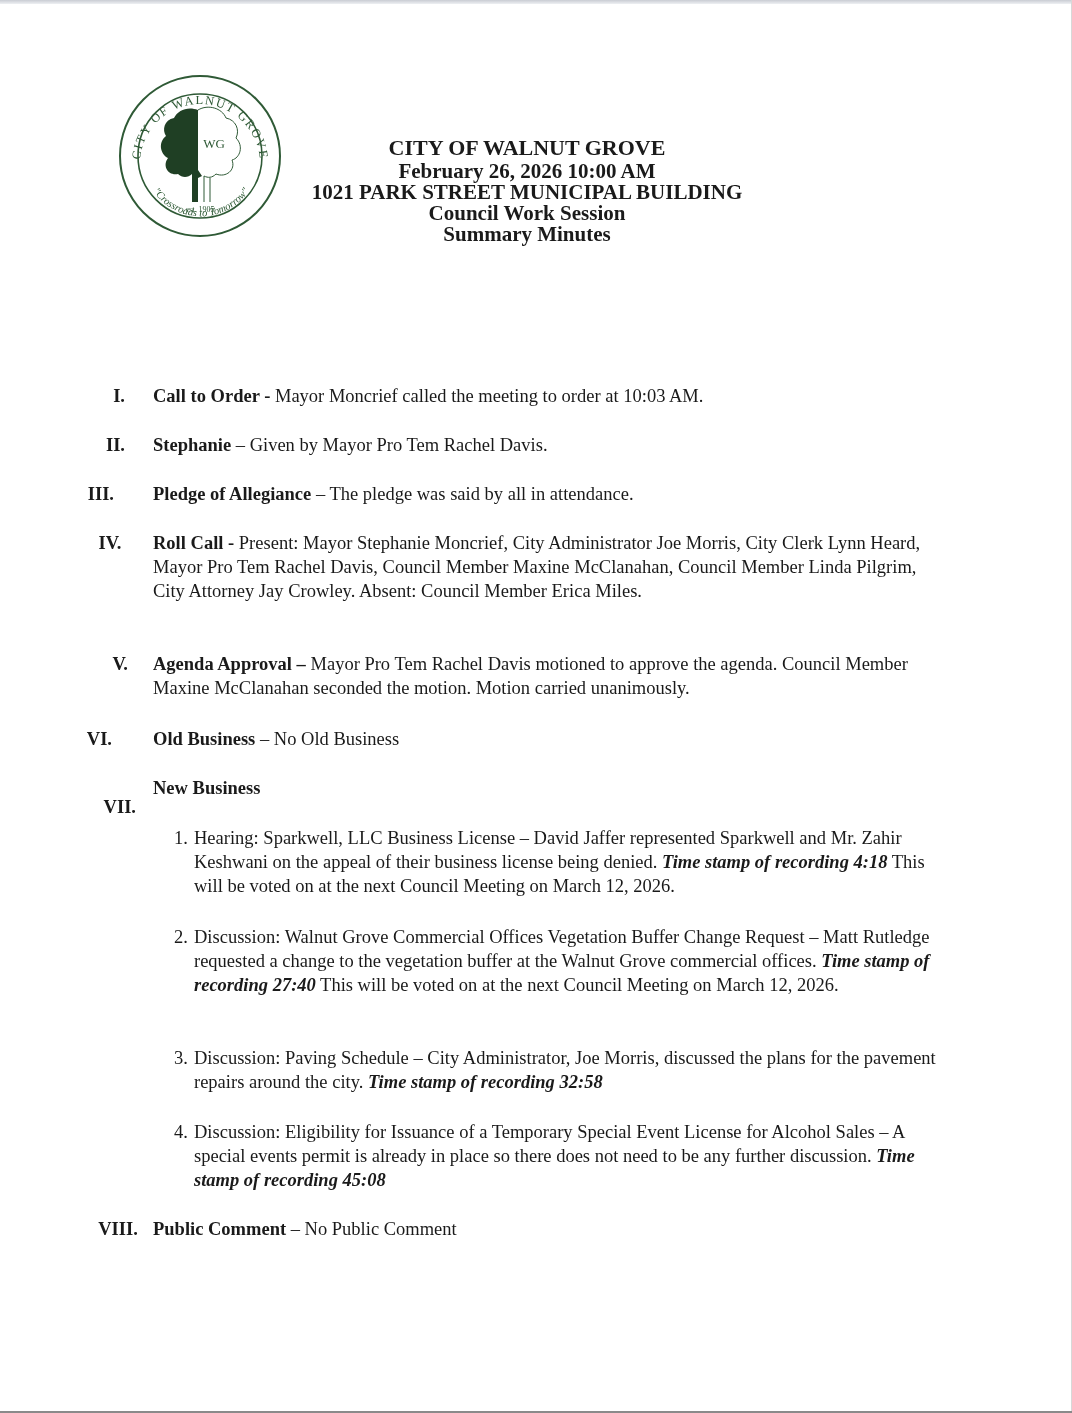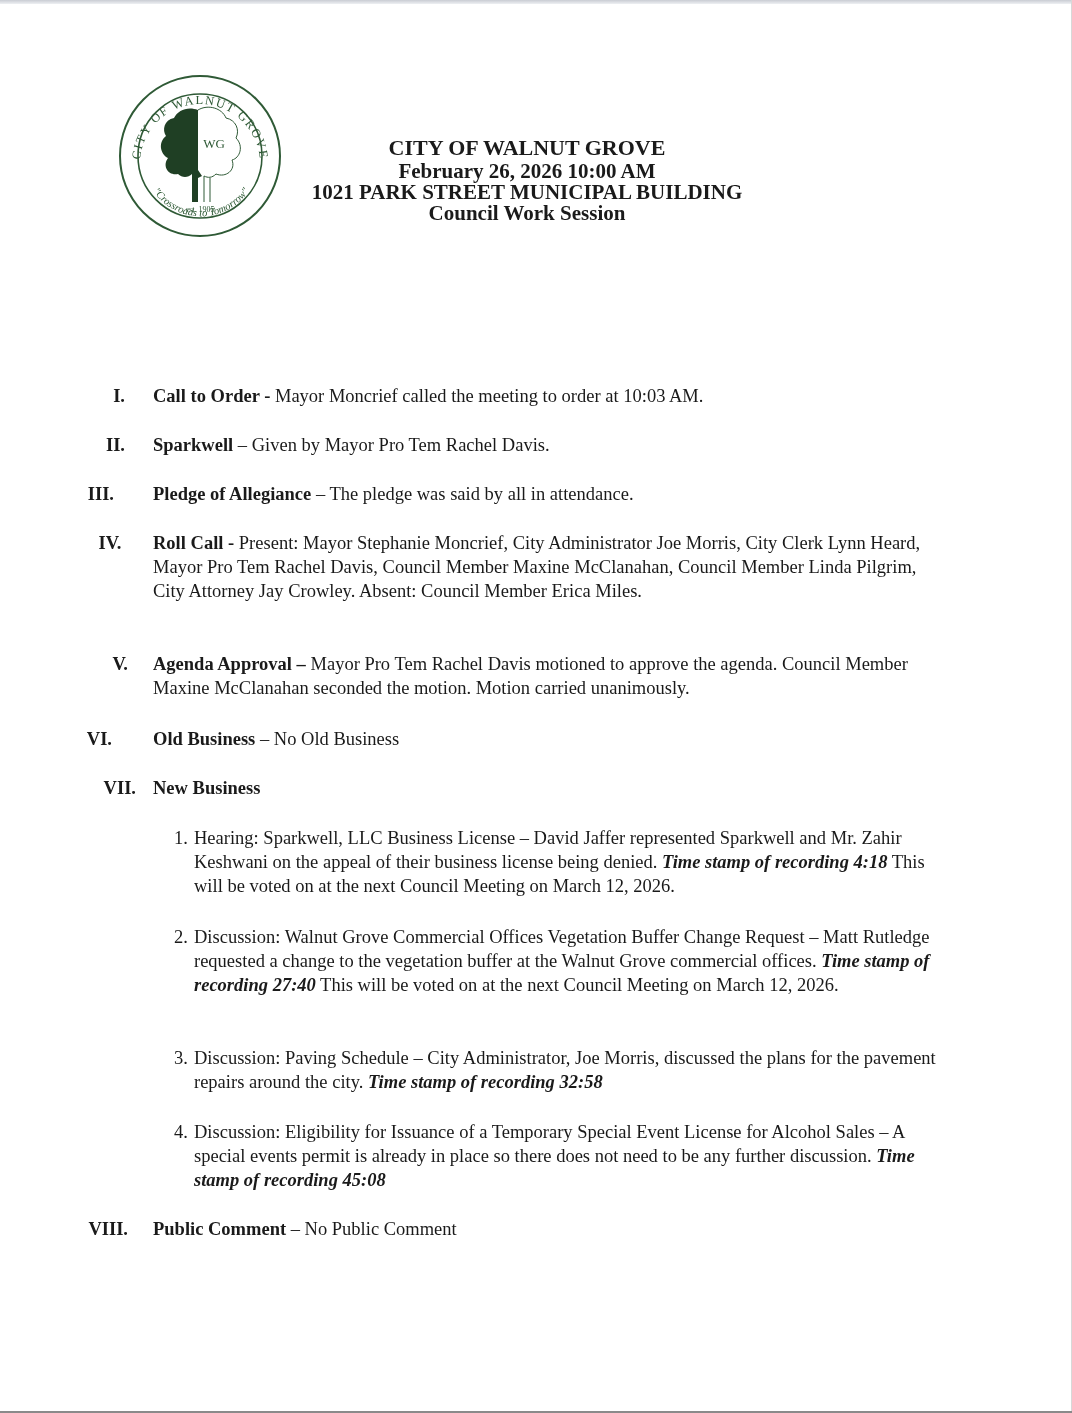--- a/index.html
+++ b/index.html
@@ -53,33 +53,34 @@
   <path fill="none" stroke="#2f5a36" stroke-width="1" d="M 80 36 C 90 30 104 34 108 44 C 118 46 122 56 118 64 C 126 72 122 84 114 86 C 118 96 108 104 98 100 C 94 104 90 104 86 102 L 86 128 M 92 128 L 92 104"></path>
   <text x="96" y="74" font-family="Liberation Serif, serif" font-size="13" fill="#2f5a36" text-anchor="middle">WG</text>
   <text x="82" y="138" font-family="Liberation Serif, serif" font-size="8" fill="#2f5a36" text-anchor="middle">est. 1905</text>
 </svg>
 
 <div class="header">
   <div class="title">CITY OF WALNUT GROVE</div>
   <div class="line">February 26, 2026 10:00 AM</div>
   <div class="line">1021 PARK STREET MUNICIPAL BUILDING</div>
   <div class="line">Council Work Session</div>
+  <div class="line">Summary Minutes</div>
 </div>
 
 <div class="section" style="top:384px;">
   <span class="numeral" style="left:85px;">I.</span>
   <div class="sec-body">
     <span class="sec-title">Call to Order</span><b> - </b><span>Mayor Moncrief called the meeting to order at 10:03 AM.</span>
   </div>
 </div>
 
 <div class="section" style="top:433px;">
   <span class="numeral" style="left:85px;font-family:Liberation Serif, serif;">II.</span>
   <div class="sec-body">
-    <span class="sec-title">Sparkwell</span><span> – </span><span>Given by Mayor Pro Tem Rachel Davis.</span>
+    <span class="sec-title">Stephanie</span><span> – </span><span>Given by Mayor Pro Tem Rachel Davis.</span>
   </div>
 </div>
 
 <div class="section" style="top:482px;">
   <span class="numeral" style="left:74px;">III.</span>
   <div class="sec-body">
     <span class="sec-title">Pledge of Allegiance</span><span> – </span><span>The pledge was said by all in attendance.</span>
   </div>
 </div>
 
@@ -98,21 +99,21 @@
 </div>
 
 <div class="section" style="top:727px;">
   <span class="numeral" style="left:72px;">VI.</span>
   <div class="sec-body">
     <span class="sec-title">Old Business</span><span> – </span><span>No Old Business</span>
   </div>
 </div>
 
 <div class="section" style="top:776px;">
-  <span class="numeral" style="left:96px;">VII.</span>
+  <span class="numeral" style="left:96px;margin-top:19px;">VII.</span>
   <div class="sec-body">
     <span class="sec-title">New Business</span>
   </div>
 </div>
 
 <div class="sub" style="top:826px;">
   <span class="num">1.</span>
   <div style="padding-left:20px;">
     <span>Hearing: Sparkwell, LLC Business License – David Jaffer represented Sparkwell and Mr. Zahir Keshwani on the appeal of their business license being denied. </span><span class="ts">Time stamp of recording 4:18</span><span> This will be voted on at the next Council Meeting on March 12, 2026.</span>
   </div>
@@ -133,17 +134,17 @@
 </div>
 
 <div class="sub" style="top:1120px;">
   <span class="num">4.</span>
   <div style="padding-left:20px;">
     <span>Discussion: Eligibility for Issuance of a Temporary Special Event License for Alcohol Sales – A special events permit is already in place so there does not need to be any further discussion. </span><span class="ts">Time stamp of recording 45:08</span>
   </div>
 </div>
 
 <div class="section" style="top:1217px;">
-  <span class="numeral" style="left:88px;">VIII.</span>
+  <span class="numeral" style="left:98px;text-align:center;">VIII.</span>
   <div class="sec-body">
     <span class="sec-title">Public Comment</span><span> – </span><span>No Public Comment</span>
   </div>
 </div>
 
 </body></html>

